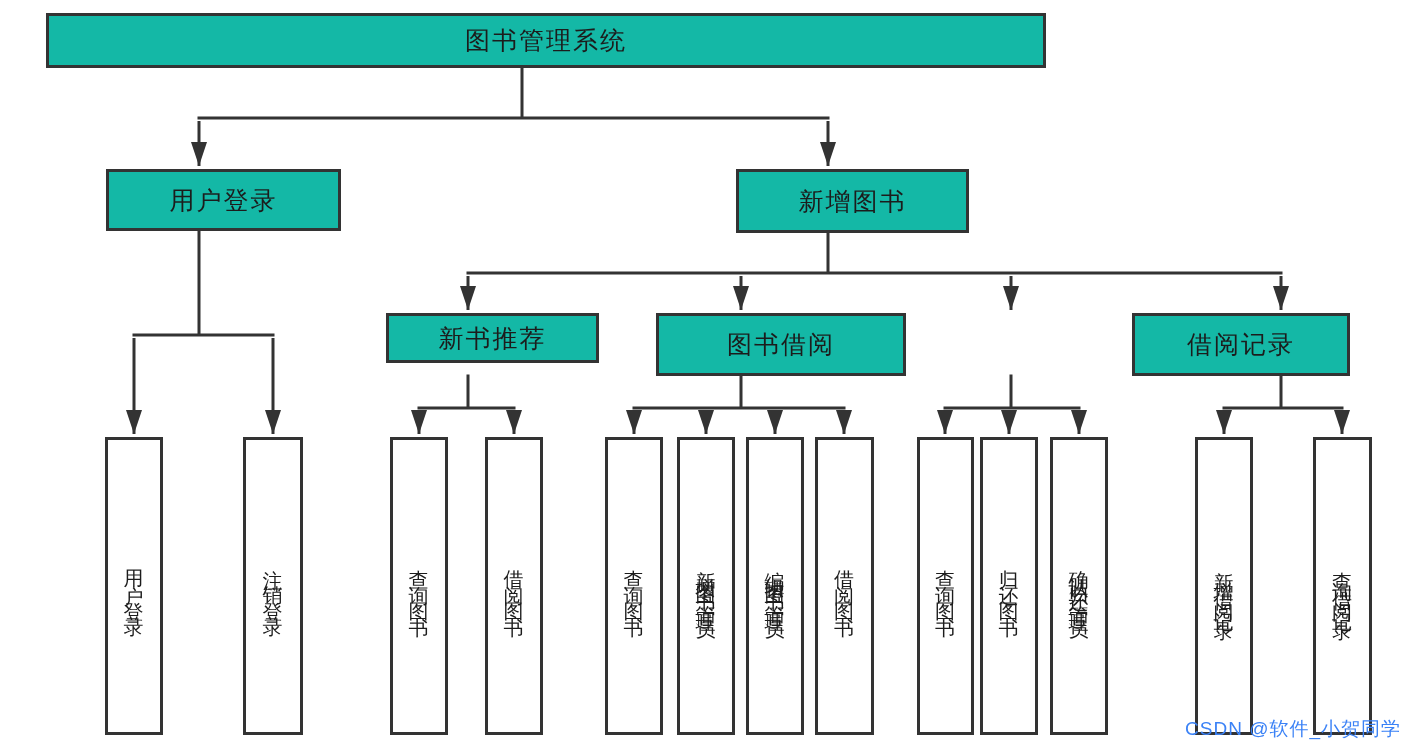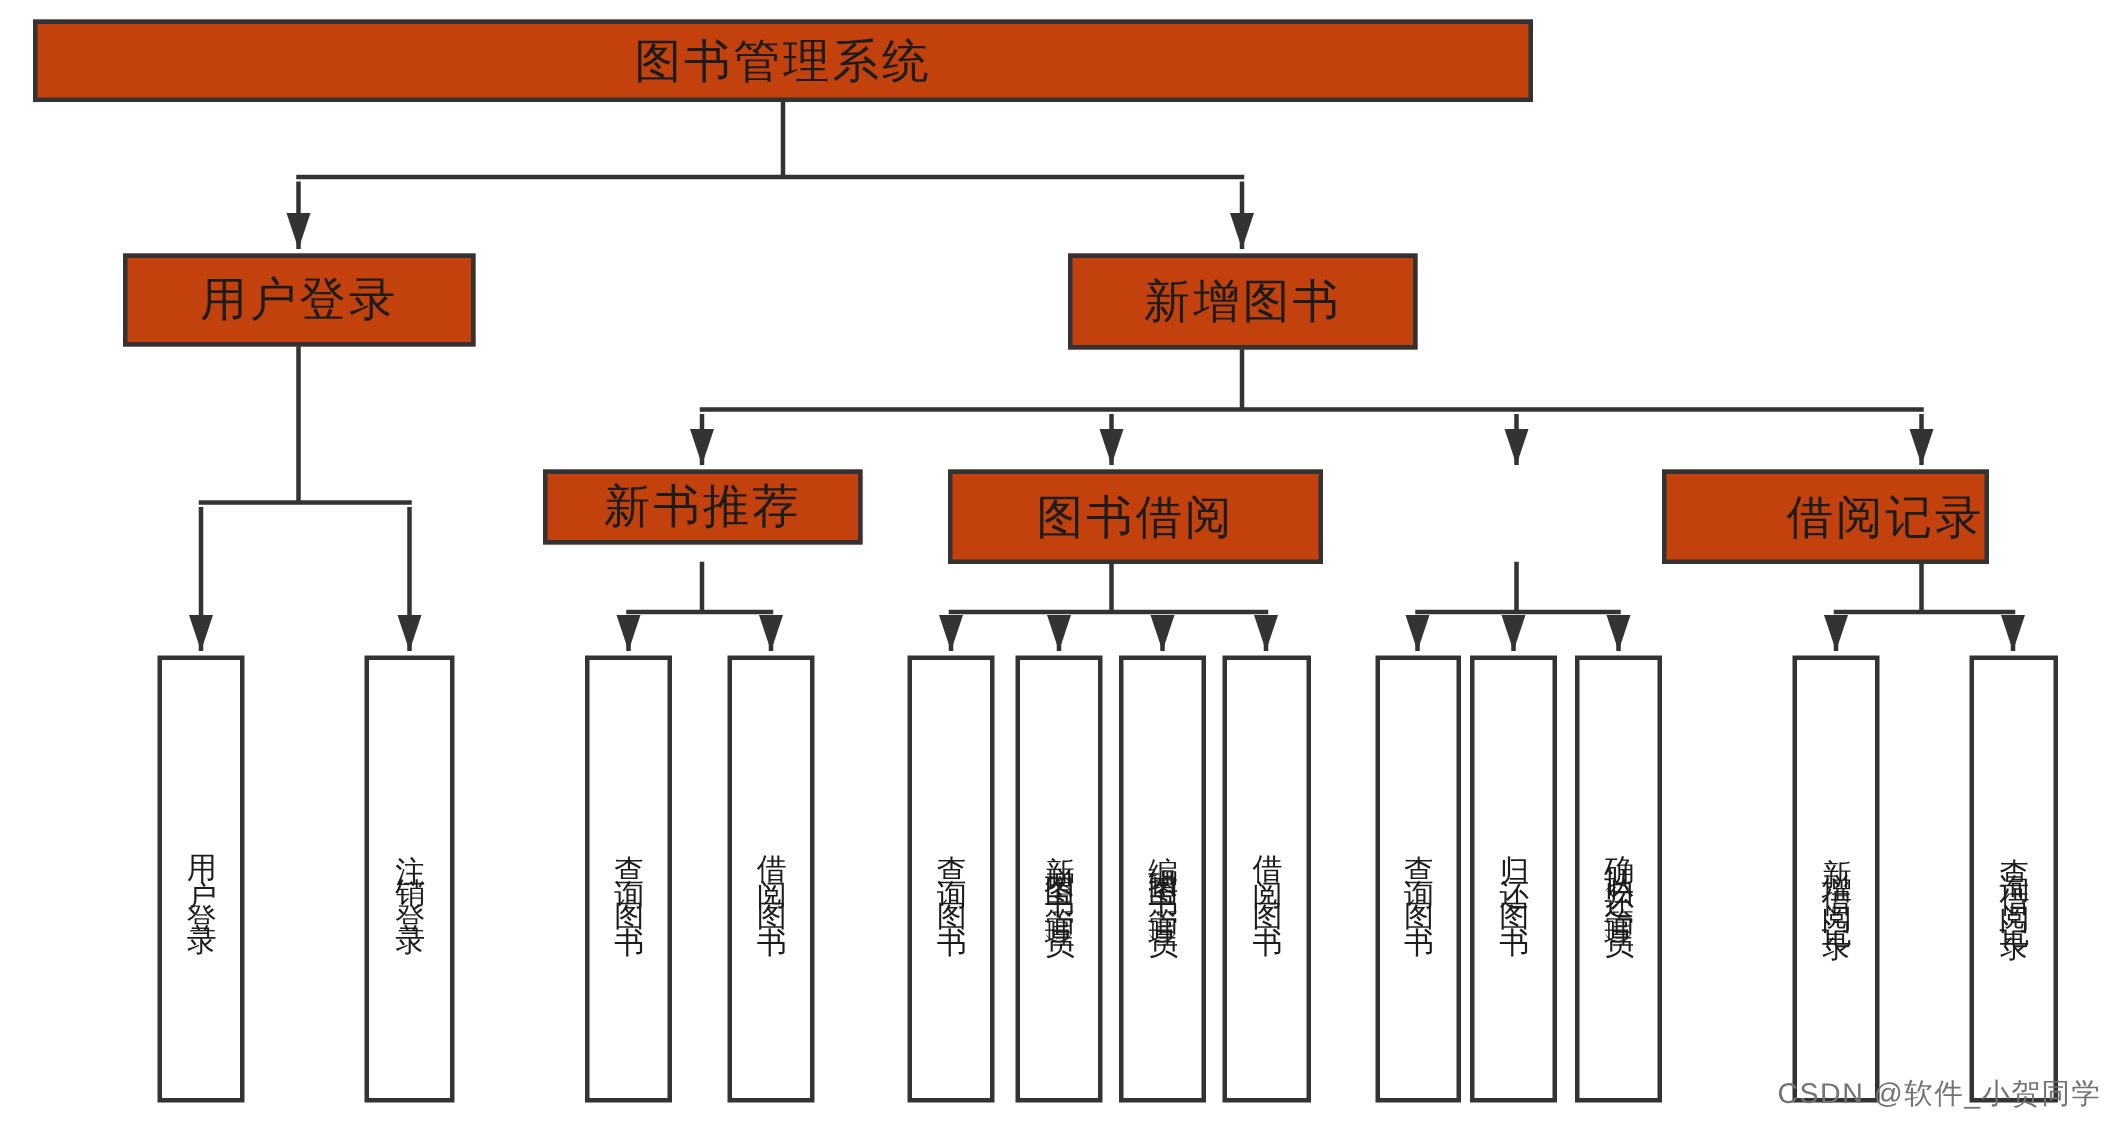--- a/index.html
+++ b/index.html
@@ -3,37 +3,37 @@
 <meta charset="utf-8">
 <style>
   html,body{margin:0;padding:0;background:#ffffff;}
   .canvas{
     position:relative;width:1405px;height:747px;background:#ffffff;
     font-family:"Liberation Sans","DejaVu Sans",sans-serif;
     color:#1c1c1c;overflow:hidden;
   }
   svg.connectors{position:absolute;left:0;top:0;width:1405px;height:747px;}
   .node{
-    position:absolute;box-sizing:border-box;background:#c2410c;
+    position:absolute;box-sizing:border-box;background:#14b8a6;
     border:3px solid #333333;display:flex;align-items:center;justify-content:center;
-    font-size:31px;letter-spacing:2px;white-space:nowrap;
+    font-size:25px;letter-spacing:2px;white-space:nowrap;margin-left:24px;
   }
   .leaf{
     position:absolute;box-sizing:border-box;background:#ffffff;
     border:3px solid #333333;top:437px;height:298px;width:58px;
     display:flex;align-items:center;justify-content:center;
   }
   .vtext{
     writing-mode:vertical-lr;text-orientation:mixed;
     font-size:20px;line-height:1;letter-spacing:16px;color:#1c1c1c;
   }
   .vtext.med{letter-spacing:10px;}
   .vtext.tight{letter-spacing:7px;}
   .watermark{
-    position:absolute;right:4px;bottom:5px;font-size:19px;color:#737373;
+    position:absolute;right:4px;bottom:5px;font-size:19px;color:#3b82f6;
     letter-spacing:1px;z-index:6;white-space:nowrap;
   }
 </style>
 </head>
 <body>
 
 <div class="canvas">
 
   <svg class="connectors" viewBox="0 0 1405 747" xmlns="http://www.w3.org/2000/svg">
     <defs>
@@ -95,21 +95,21 @@
   <div class="node" style="left:712px;top:169px;width:233px;height:64px;">
     <span>新增图书</span>
   </div>
 
   <div class="node" style="left:362px;top:313px;width:213px;height:50px;">
     <span>新书推荐</span>
   </div>
   <div class="node" style="left:632px;top:313px;width:250px;height:63px;">
     <span>图书借阅</span>
   </div>
-  <div class="node" style="left:1108px;top:313px;width:218px;height:63px;justify-content:flex-end;">
+  <div class="node" style="left:1108px;top:313px;width:218px;height:63px;">
     <span>借阅记录</span>
   </div>
 
   <div class="leaf" style="left:105px;">
     <span class="vtext">用户登录</span>
   </div>
   <div class="leaf" style="left:243px;width:60px;">
     <span class="vtext">注销登录</span>
   </div>
   <div class="leaf" style="left:390px;">

